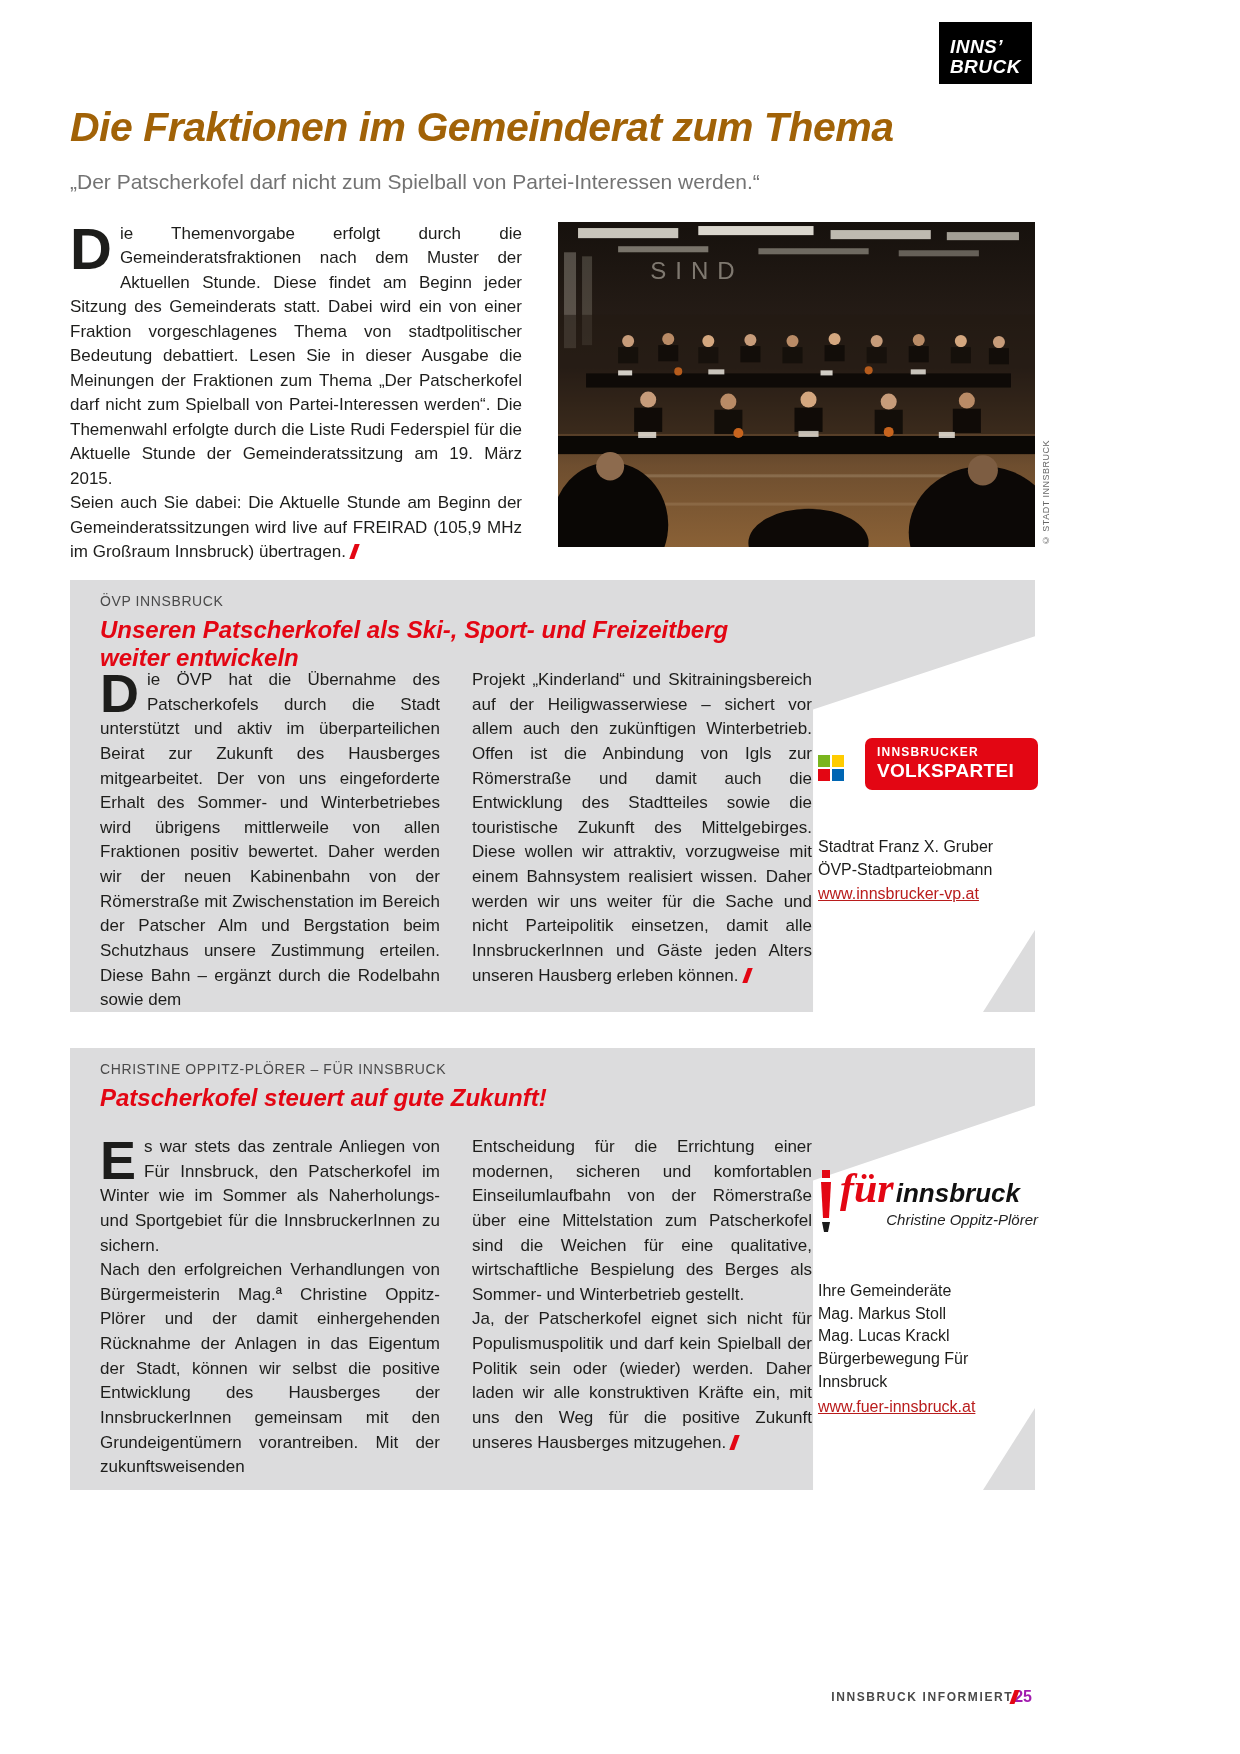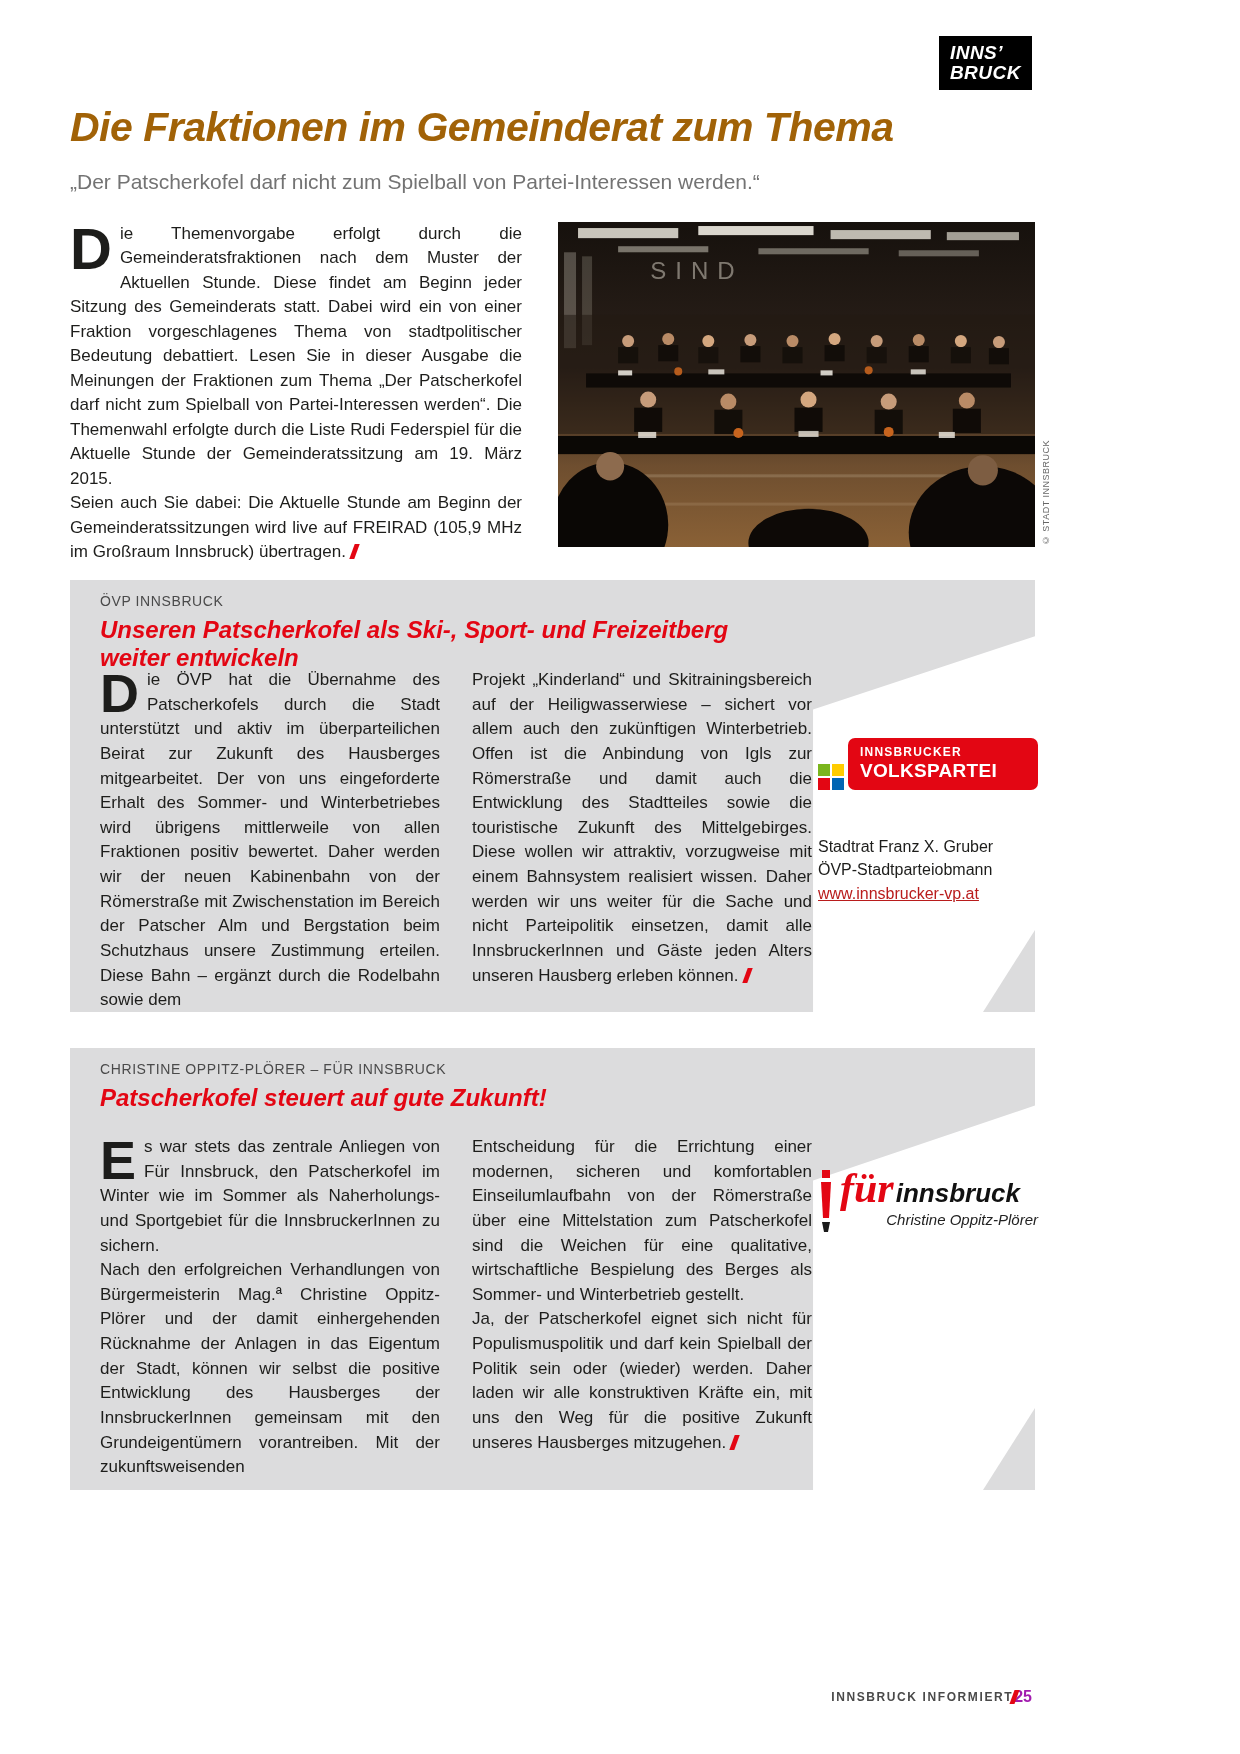--- a/index.html
+++ b/index.html
@@ -1,21 +1,21 @@
 <!DOCTYPE html>
 <html><head>
 <meta charset="utf-8">
 <style>
   html,body{margin:0;padding:0;background:#fff;}
   .page{position:relative;width:1240px;height:1754px;background:#ffffff;overflow:hidden;
         font-family:"Liberation Sans","DejaVu Sans",sans-serif;color:#1d1d1b;}
 
   
-  .brand{position:absolute;top:36px;right:208px;background:#000;color:#fff;
-         padding:7px 11px 8px 11px;font-style:italic;font-weight:800;font-size:19px;
+  .brand{position:absolute;top:22px;right:208px;background:#000;color:#fff;
+         padding:15px 11px 8px 11px;font-style:italic;font-weight:800;font-size:19px;
          line-height:1.03;letter-spacing:.5px;}
 
   
   .h1{position:absolute;left:70px;top:104px;width:965px;font-size:41px;font-weight:800;
       font-style:italic;color:#a16207;letter-spacing:-.5px;}
   .subtitle{position:absolute;left:70px;top:170px;width:965px;font-size:21px;color:#737373;}
 
   
   .intro-row{position:absolute;left:70px;top:222px;width:965px;height:325px;display:flex;gap:36px;}
   .intro-text{width:452px;font-size:17px;line-height:1.44;text-align:justify;}
@@ -44,21 +44,21 @@
   .col{flex:1;font-size:17px;line-height:1.45;text-align:justify;white-space:pre-line;}
   .colwrap{flex:1;font-size:17px;line-height:1.45;text-align:justify;}
 
   
   .side{position:absolute;left:748px;width:220px;}
   .byline{font-size:16px;line-height:1.42;color:#1d1d1b;margin-top:0;}
   .weblink{display:inline-block;font-size:16px;color:#b91c1c;text-decoration:underline;
            margin-top:2px;cursor:pointer;}
 
   
-  .vp-logo{display:flex;align-items:flex-end;gap:4px;}
+  .vp-logo{display:flex;align-items:center;gap:21px;}
   .vp-squares{display:grid;grid-template-columns:12px 12px;grid-auto-rows:12px;gap:2px;
               padding-top:8px;}
   .vp-squares span{display:block;width:12px;height:12px;}
   .sq-green{background:#7ab51d;}.sq-yellow{background:#ffcc00;}
   .sq-red{background:#e30613;}.sq-blue{background:#0066b3;}
   .vp-box{flex:1;background:#e30613;border-radius:7px;color:#fff;padding:7px 10px 8px 12px;}
   .vp-line1{font-size:12px;font-weight:700;letter-spacing:1.2px;}
   .vp-line2{font-size:19px;font-weight:800;letter-spacing:.3px;margin-top:1px;}
 
   
@@ -243,20 +243,27 @@
           <path d="M4 52 L12 52 L10 62 L6 62 Z" fill="#1a1a1a"></path>
         </svg>
         <div class="fi-textcol">
           <div class="fi-row">
             <span class="fi-fuer">für</span>
             <span class="fi-inns">innsbruck</span>
           </div>
           <div class="fi-sign">Christine Oppitz-Plörer</div>
         </div>
       </div>
+      <div class="byline" style="margin-top:48px;">
+        <div>Ihre Gemeinderäte</div>
+        <div>Mag. Markus Stoll</div>
+        <div>Mag. Lucas Krackl</div>
+        <div>Bürgerbewegung Für Innsbruck</div>
+        <a class="weblink">www.fuer-innsbruck.at</a>
+      </div>
     </div>
   </div>
 
   <div class="footer">
     <span class="footer-label">INNSBRUCK INFORMIERT</span>
     <span class="fmark"></span>
     <span class="fmark thin"></span>
     <span class="footer-page">25</span>
   </div>
 

